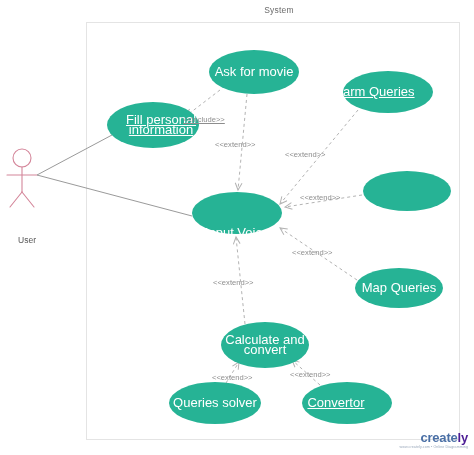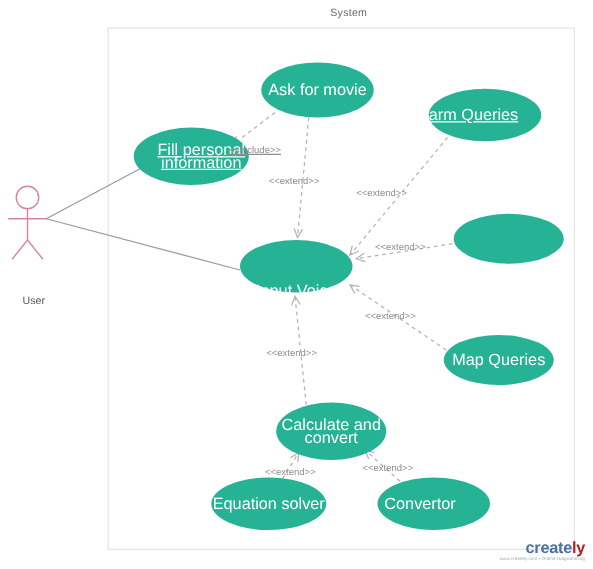--- a/index.html
+++ b/index.html
@@ -65,21 +65,21 @@
     bottom: 6px;
     text-align: right;
   }
   .wm-main {
     font-size: 13px;
     font-weight: bold;
     color: #4a6fa5;
     letter-spacing: -0.2px;
     line-height: 13px;
   }
-  .wm-main .lyp { color: #b91c1c; }
+  .wm-main .lyp { color: #4c1d95; }
   .wm-sub {
     font-size: 3.6px;
     color: #9aa8bb;
     letter-spacing: 0.1px;
     margin-top: 1px;
   }
 </style>
 </head>
 <body>
 
@@ -136,22 +136,22 @@
   <div class="actor-label">User</div>
 
   <div class="uc-label" style="left:209px; top:67px; width:90px;">Ask for movie</div>
   <div class="uc-label" style="left:328px; top:87px; width:90px;text-decoration:underline;">Alarm Queries</div>
   <div class="uc-label" style="left:107px; top:115px; width:108px; white-space:pre-line;text-decoration:underline;">Fill personal
 information</div>
   <div class="uc-label" style="left:192px; top:208px; width:90px;margin-top:20px;">Input Voice</div>
   <div class="uc-label" style="left:355px; top:283px; width:88px;">Map Queries</div>
   <div class="uc-label" style="left:221px; top:335px; width:88px; white-space:pre-line;">Calculate and
 convert</div>
-  <div class="uc-label" style="left:169px; top:398px; width:92px;">Equation solver</div>
-  <div class="uc-label" style="left:302px; top:398px; width:68px;">Convertor</div>
+  <div class="uc-label" style="left:169px; top:398px; width:92px;">Queries solver</div>
+  <div class="uc-label" style="left:302px; top:398px; width:68px;text-decoration:underline;">Convertor</div>
 
   <div class="stereo" style="left:183px; top:115px;text-decoration:underline;">&lt;&lt;include&gt;&gt;</div>
   <div class="stereo" style="left:215px; top:140px;">&lt;&lt;extend&gt;&gt;</div>
   <div class="stereo" style="left:285px; top:150px;">&lt;&lt;extend&gt;&gt;</div>
   <div class="stereo" style="left:300px; top:193px;">&lt;&lt;extend&gt;&gt;</div>
   <div class="stereo" style="left:292px; top:248px;">&lt;&lt;extend&gt;&gt;</div>
   <div class="stereo" style="left:213px; top:278px;">&lt;&lt;extend&gt;&gt;</div>
   <div class="stereo" style="left:212px; top:373px;">&lt;&lt;extend&gt;&gt;</div>
   <div class="stereo" style="left:290px; top:370px;">&lt;&lt;extend&gt;&gt;</div>
 

